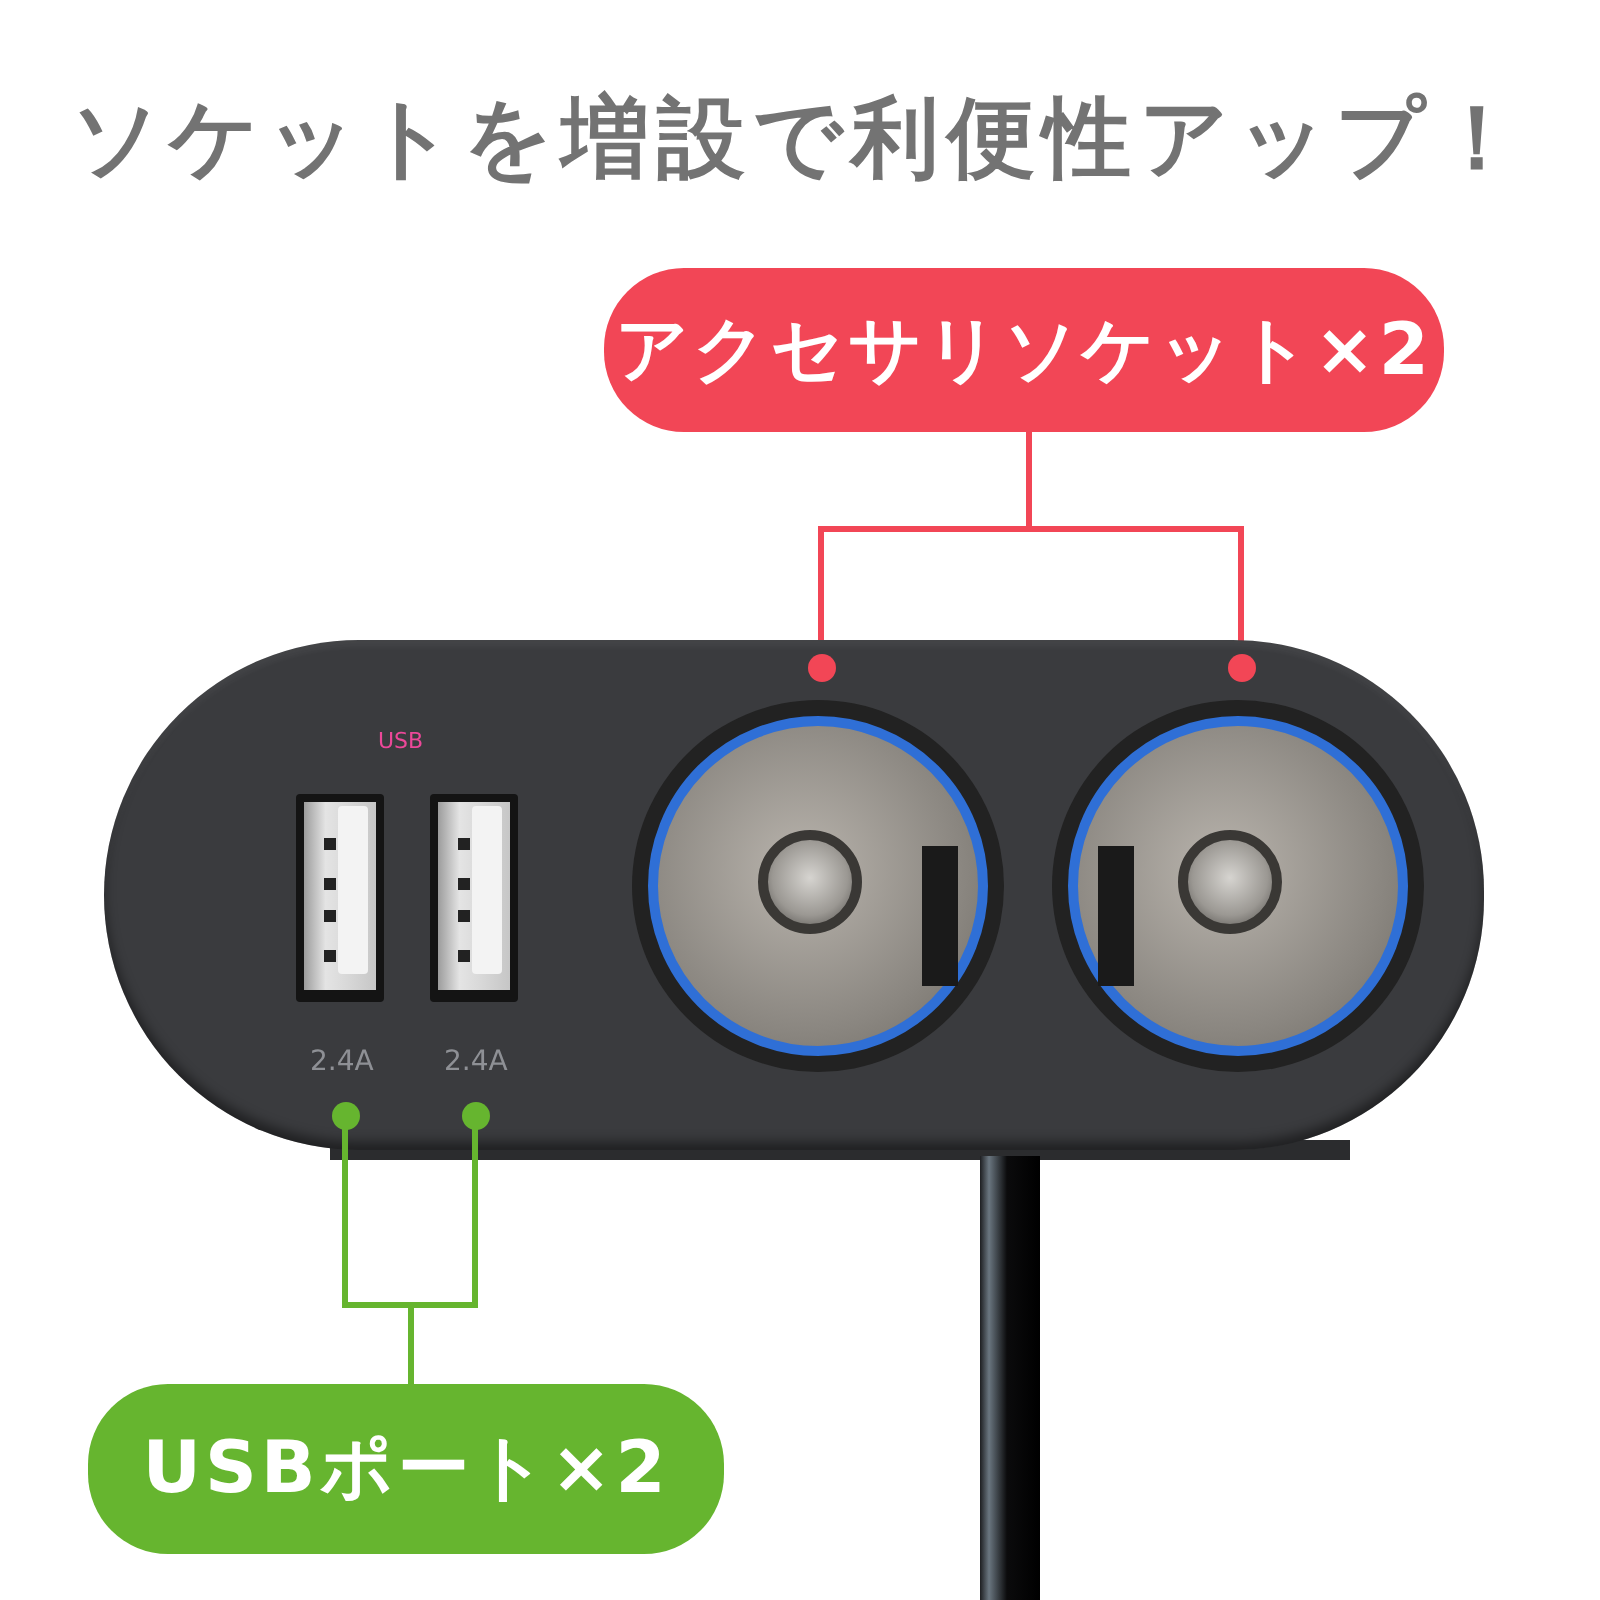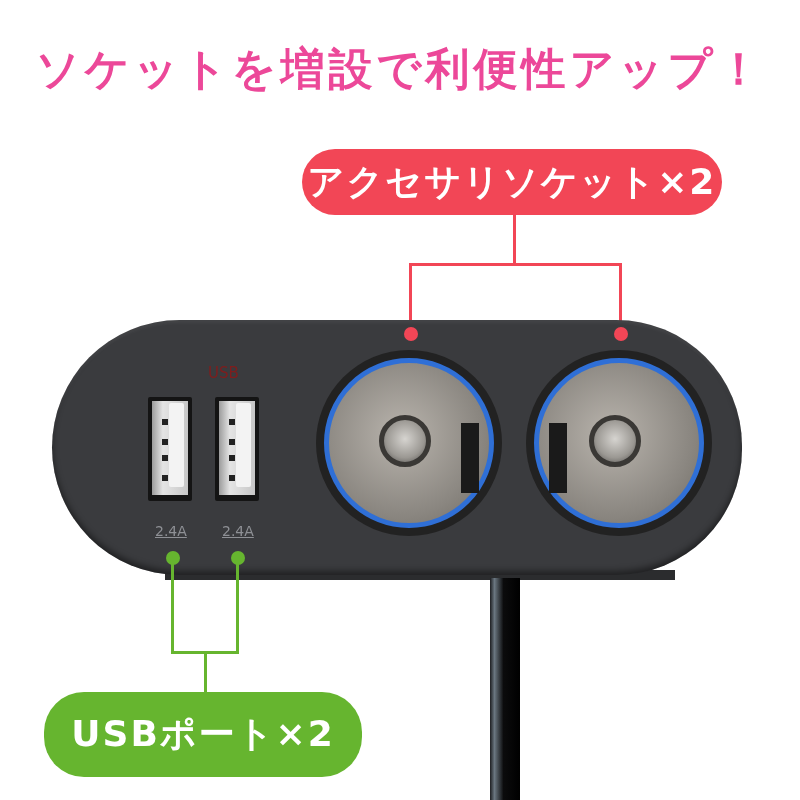--- a/index.html
+++ b/index.html
@@ -1,40 +1,40 @@
 <!DOCTYPE html>
 <html><head>
 <meta charset="utf-8">
 <style>
   html, body { margin: 0; padding: 0; background: #ffffff; }
   body { width: 800px; height: 800px; position: relative; overflow: hidden;
          font-family: "DejaVu Sans", sans-serif; }
   .headline { position: absolute; left: 0; top: 40px; width: 800px; text-align: center;
-              font-size: 44px; font-weight: bold; color: #ec4899; letter-spacing: 4px; }
+              font-size: 44px; font-weight: bold; color: #737373; letter-spacing: 4px; }
   .pill { position: absolute; border-radius: 40px; color: #fff; font-weight: bold;
           display: flex; align-items: center; justify-content: center; letter-spacing: 2px; }
-  .pill-red { left: 302px; top: 149px; width: 420px; height: 66px; background: #f24656; font-size: 36px; }
+  .pill-red { left: 302px; top: 134px; width: 420px; height: 82px; background: #f24656; font-size: 36px; }
   .pill-green { left: 44px; top: 692px; width: 318px; height: 85px; background: #66b52f; font-size: 36px; }
   .line { position: absolute; }
   .red { background: #f24656; }
   .green { background: #66b52f; }
   .dot { position: absolute; width: 14px; height: 14px; border-radius: 50%; }
   .device { position: absolute; left: 52px; top: 320px; width: 690px; height: 255px;
             background: #3a3b3e; border-radius: 130px 128px 128px 130px;
             box-shadow: inset 0 -4px 6px rgba(0,0,0,0.45), inset 0 3px 3px rgba(255,255,255,0.06); }
   .device-bottom { position: absolute; left: 165px; top: 570px; width: 510px; height: 10px; background: #2b2c2e; }
   .cable { position: absolute; left: 490px; top: 578px; width: 30px; height: 222px;
            background: linear-gradient(90deg, #1d1e21 0%, #6a7680 15%, #0b0b0c 45%, #000 100%); }
-  .usb-label { position: absolute; left: 208px; top: 364px; font-size: 15px; color: #7f1d1d; }
+  .usb-label { position: absolute; left: 189px; top: 364px; font-size: 11px; color: #ec4899; }
   .usb-port { position: absolute; width: 44px; height: 104px; background: #141414; border-radius: 2px; }
   .usb-inner { position: absolute; left: 4px; top: 4px; right: 4px; bottom: 6px;
                background: linear-gradient(90deg, #9c9c9c, #e4e4e4 30%, #d8d8d8 60%, #c6c6c6); }
   .usb-tongue { position: absolute; right: 4px; top: 2px; width: 15px; bottom: 8px; background: #f3f3f3; border-radius: 2px; }
   .usb-pin { position: absolute; left: 10px; width: 6px; height: 6px; background: #222; }
-  .amp { position: absolute; font-size: 14px; color: #8e9095; text-decoration: underline; }
+  .amp { position: absolute; font-size: 14px; color: #8e9095; }
   .socket { position: absolute; width: 186px; height: 186px; border-radius: 50%;
             background: #222; }
   .socket-ring { position: absolute; left: 8px; top: 8px; right: 8px; bottom: 8px; border-radius: 50%;
                  border: 5px solid #2f6fd6; box-sizing: border-box; background: radial-gradient(circle at 45% 45%, #b9b4ad, #8a8680 65%, #6e6a63); }
   .socket-center { position: absolute; left: 50%; top: 50%; width: 52px; height: 52px; margin: -28px 0 0 -30px;
                    border-radius: 50%; background: radial-gradient(circle at 50% 45%, #d6d4d0, #9b9893 60%, #4b4946 100%); border: 5px solid #3a3835; box-sizing: border-box; }
   .socket-slot { position: absolute; width: 18px; height: 70px; background: #1a1a1a; top: 60px; }
 </style>
 </head>
 <body>

